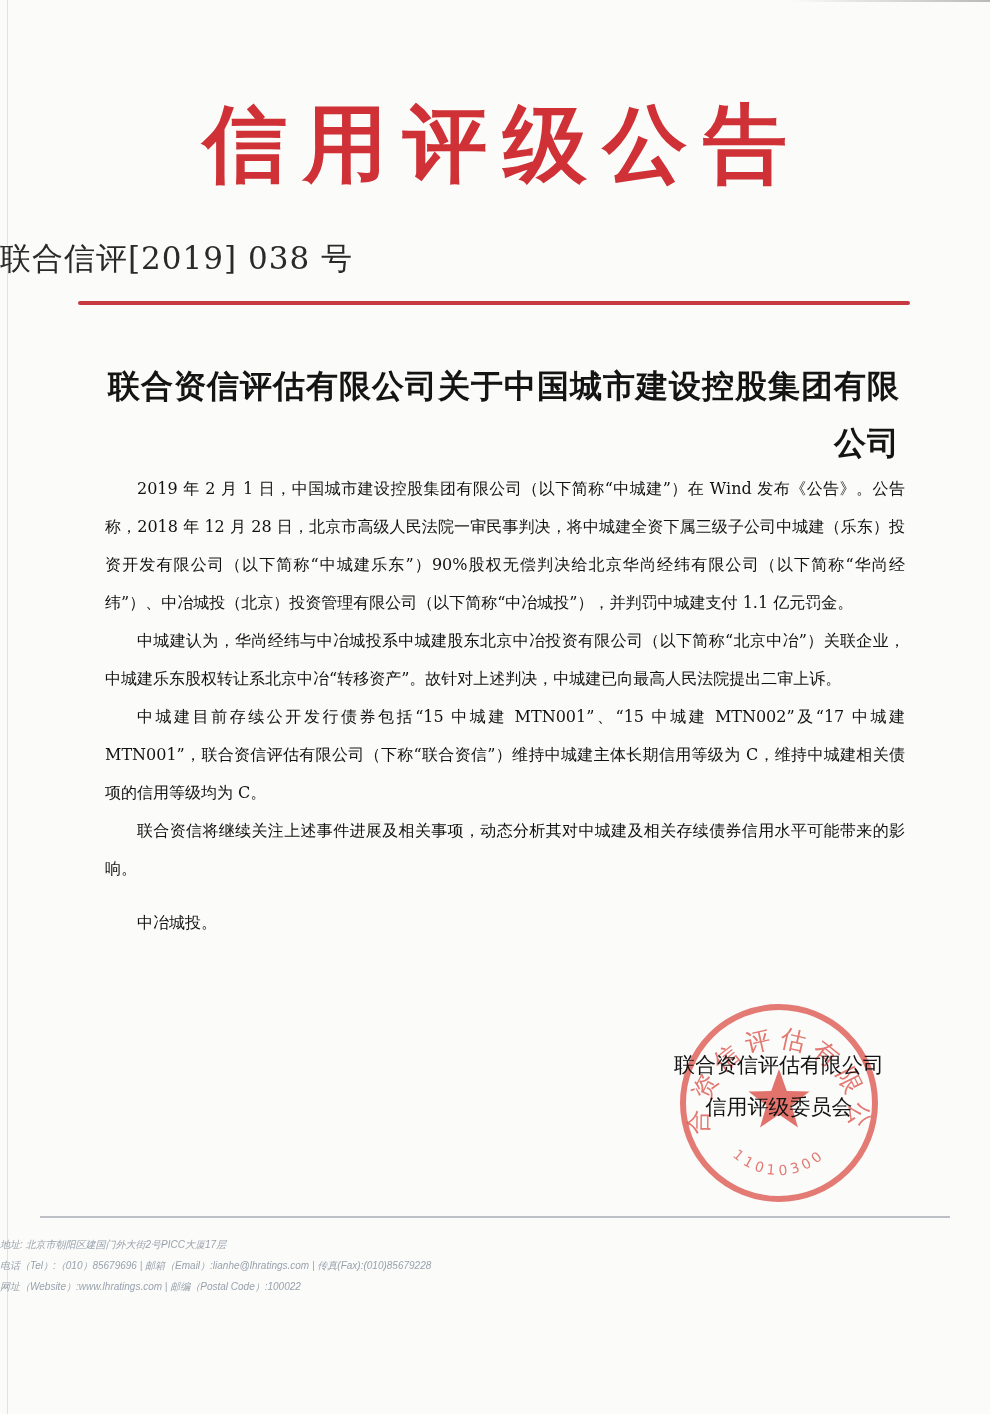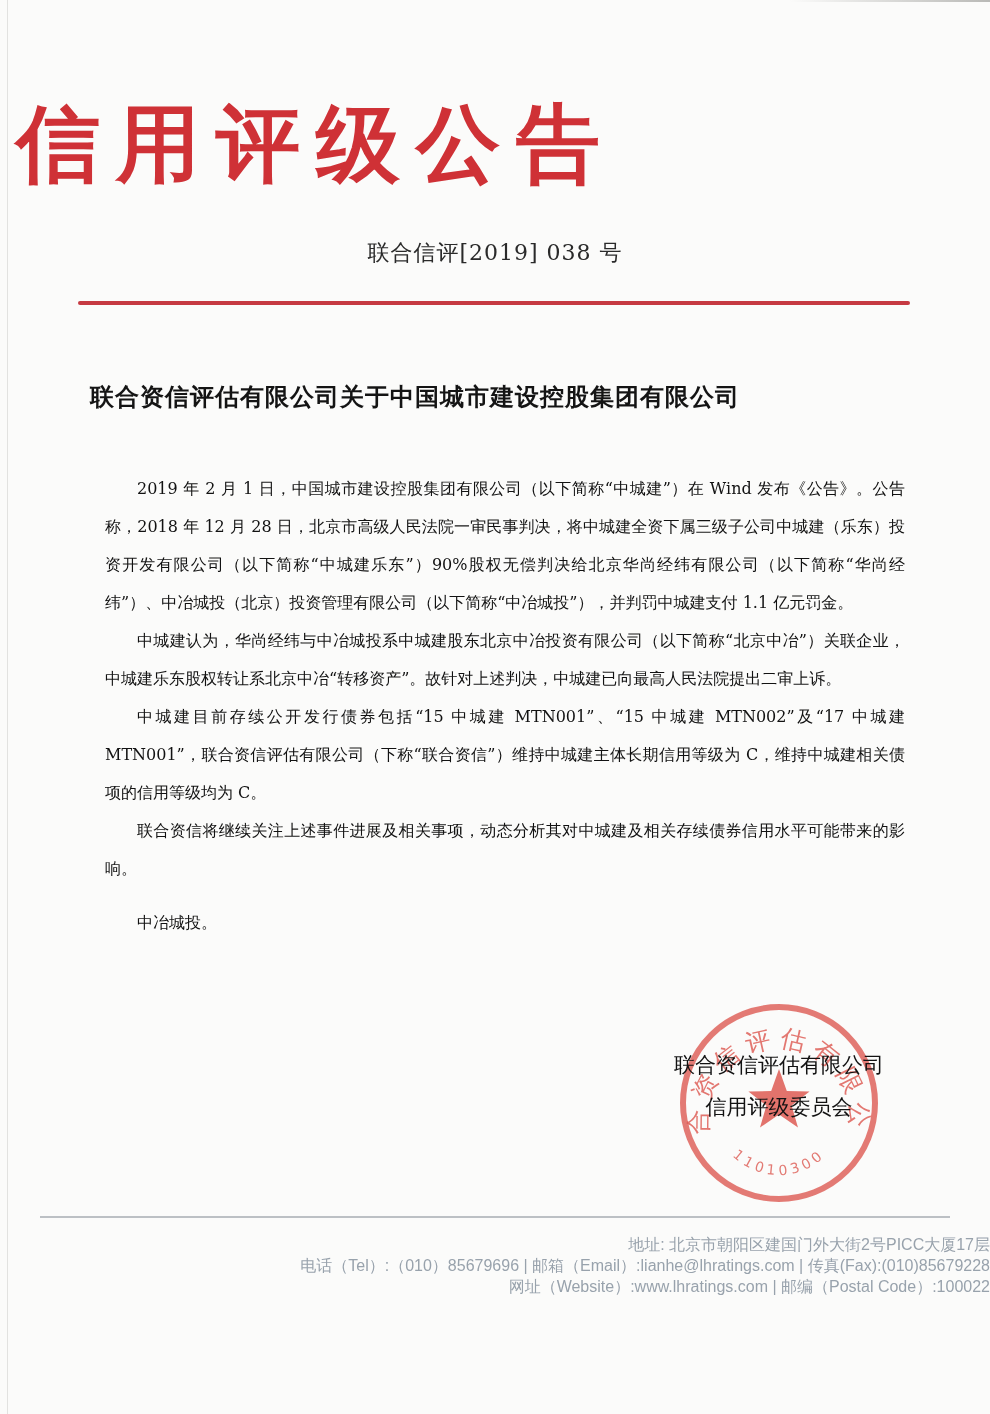--- a/index.html
+++ b/index.html
@@ -14,41 +14,42 @@
   .scan-edge {
     position: absolute; left: 7px; top: 0; bottom: 0; width: 1px;
     background: #e2e2e0;
   }
   .scan-edge-top {
     position: absolute; right: 0; top: 0; width: 200px; height: 2px;
     background: linear-gradient(to left, #b9b9b6, rgba(185,185,182,0));
   }
   .doc-title {
     position: absolute; top: 88px; left: 0; right: 0;
+    text-align: center;
     font-size: 84px; font-weight: bold;
     letter-spacing: 16px; text-indent: 16px;
     color: #cf3136;
     font-family: "DejaVu Serif", "Liberation Serif", serif;
   }
   .doc-number {
     position: absolute; top: 238px; left: 0; right: 0;
-    text-align: center;
-    font-size: 22px; color: #2a2a2a;
+    text-align: left;
+    font-size: 31px; color: #2a2a2a;
     letter-spacing: 1px;
   }
   .red-rule {
     position: absolute; top: 301px; left: 78px; width: 832px; height: 4px;
     background: #c63a42;
     border-radius: 2px;
   }
   .heading {
-    position: absolute; top: 368px; left: 90px; right: 90px;
-    text-align: left;
+    position: absolute; top: 358px; left: 90px; right: 90px;
+    text-align: right;
     font-family: "Liberation Sans", "DejaVu Sans", sans-serif;
-    font-weight: bold; font-size: 24px; color: #141414;
+    font-weight: bold; font-size: 32px; color: #141414;
     line-height: 57px; letter-spacing: 1px;
   }
   .body-text {
     position: absolute; top: 470px; left: 105px; width: 800px;
     font-size: 16px; line-height: 38px;
     text-align: justify;
     color: #121212;
   }
   .body-text p { margin: 0; text-indent: 2em; }
   .body-text .closing { margin-top: 16px; }
@@ -61,24 +62,25 @@
   .stamp {
     position: absolute; top: 1000px; left: 676px;
     width: 206px; height: 206px; z-index: 1;
     opacity: 0.88;
   }
   .footer { position: absolute; top: 1216px; left: 0; right: 0; }
   .footer-rule {
     height: 2px; background: #bcc0c4; margin: 0 40px 16px 40px;
   }
   .footer-lines {
-    text-align: right;
+    text-align: left;
     font-family: "Liberation Sans", "DejaVu Sans", sans-serif;
-    font-size: 16px; line-height: 21px;
+    font-size: 10px; line-height: 21px;
     color: #98a2ac;
+    font-style: italic;
   }
 </style>
 </head>
 <body>
 
 <div class="scan-edge"></div>
 <div class="scan-edge-top"></div>
 
 <div class="doc-title">信用评级公告</div>
 

